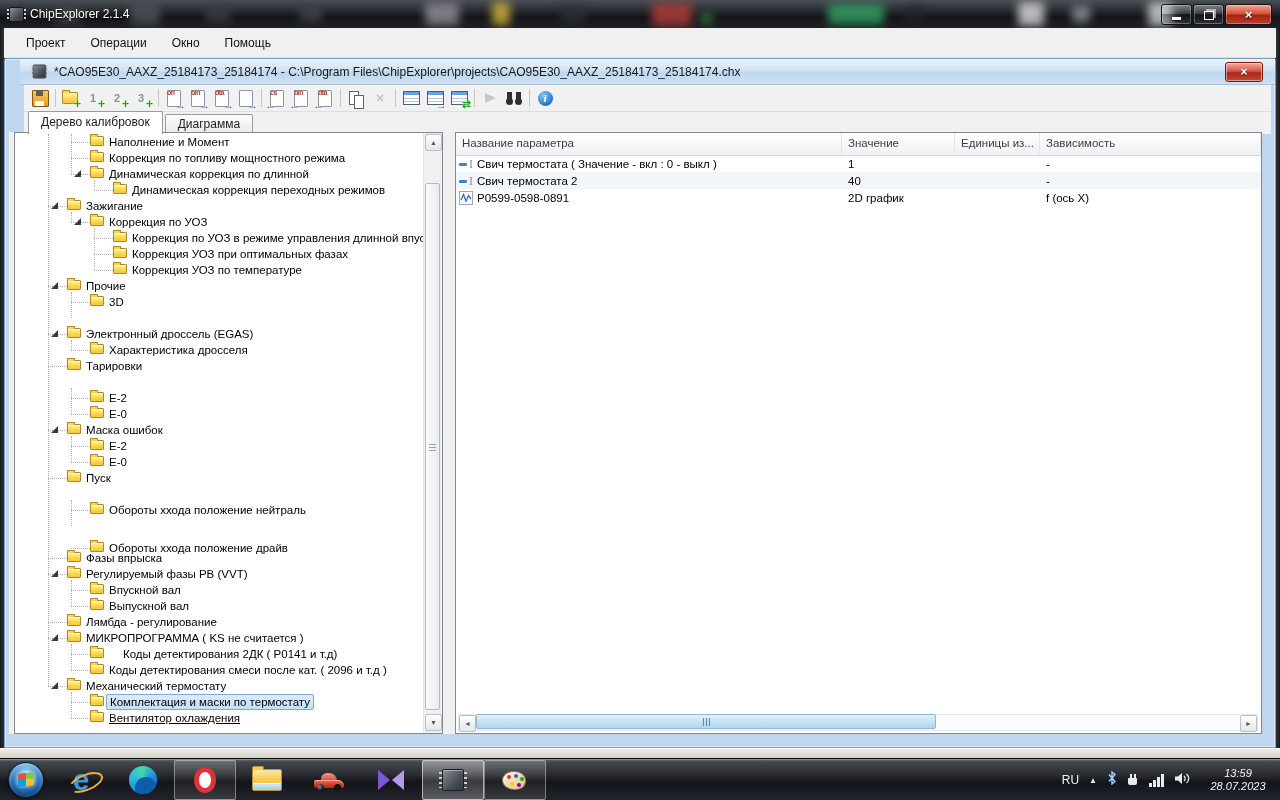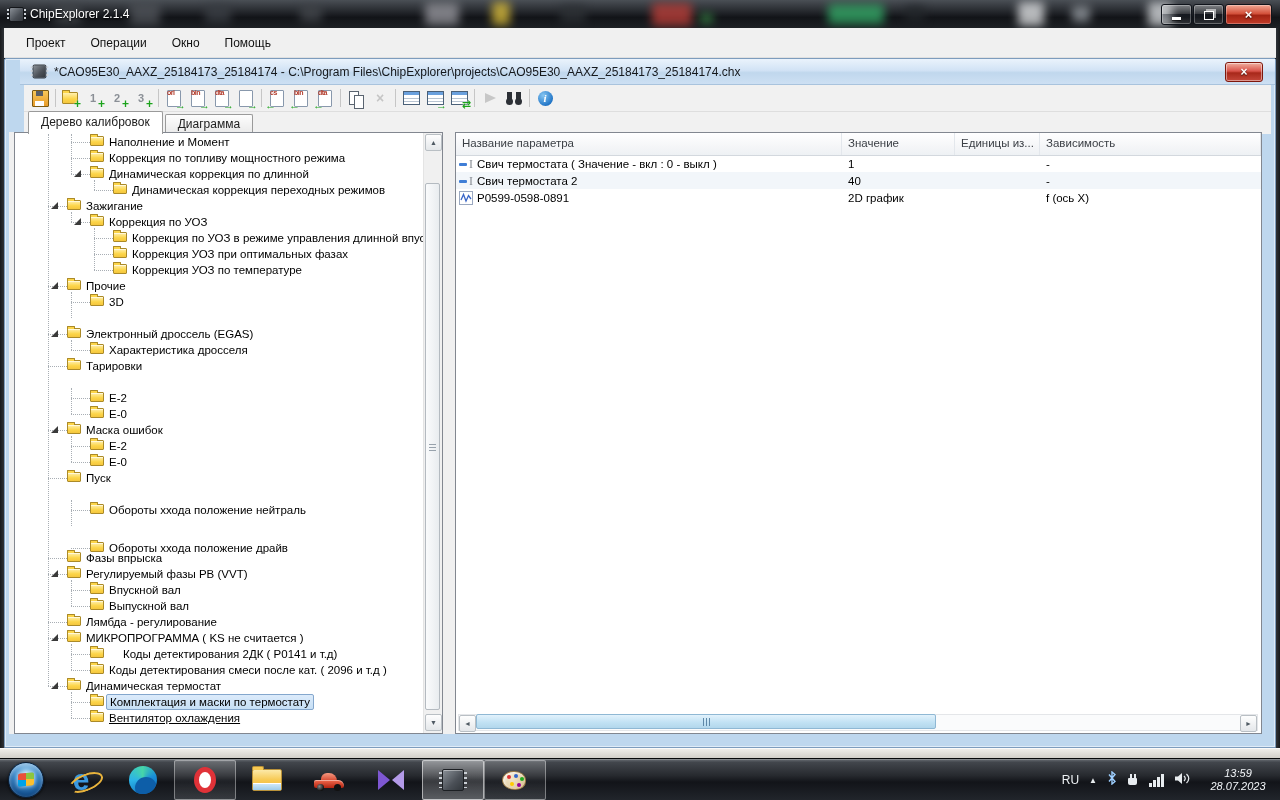--- a/index.html
+++ b/index.html
@@ -520,21 +520,21 @@
             </div>
             <div class="trow" data-name="tree-item" style="top: 528px;">
               <div class="conn" data-name="tree-connector" style="left: 56px;"></div>
               <span class="folder" data-name="folder-icon" style="left: 75px;"></span>
               <span class="tlabel" data-name="tree-item-label" style="left: 94px;">Коды детектирования смеси после кат. ( 2096 и т.д )</span>
             </div>
             <div class="trow" data-name="tree-item" style="top: 544px;">
               <div class="conn" data-name="tree-connector" style="left: 33px;"></div>
               <span class="exp" data-name="expander-icon" style="left: 36px;"></span>
               <span class="folder" data-name="folder-icon" style="left: 52px;"></span>
-              <span class="tlabel" data-name="tree-item-label" style="left: 71px;">Динамическая термостат</span>
+              <span class="tlabel" data-name="tree-item-label" style="left: 71px;">Механический термостату</span>
             </div>
             <div class="trow" data-name="tree-item" style="top: 560px;">
               <div class="conn" data-name="tree-connector" style="left: 56px;"></div>
               <span class="folder" data-name="folder-icon" style="left: 75px;"></span>
               <span class="tlabel sel" data-name="tree-item-label" style="left: 94px;">Комплектация и маски по термостату</span>
             </div>
             <div class="trow" data-name="tree-item" style="top: 576px;">
               <div class="conn" data-name="tree-connector" style="left: 56px;"></div>
               <span class="folder" data-name="folder-icon" style="left: 75px;"></span>
               <span class="tlabel" data-name="tree-item-label" style="left: 94px; text-decoration: underline;">Вентилятор охлаждения</span>

